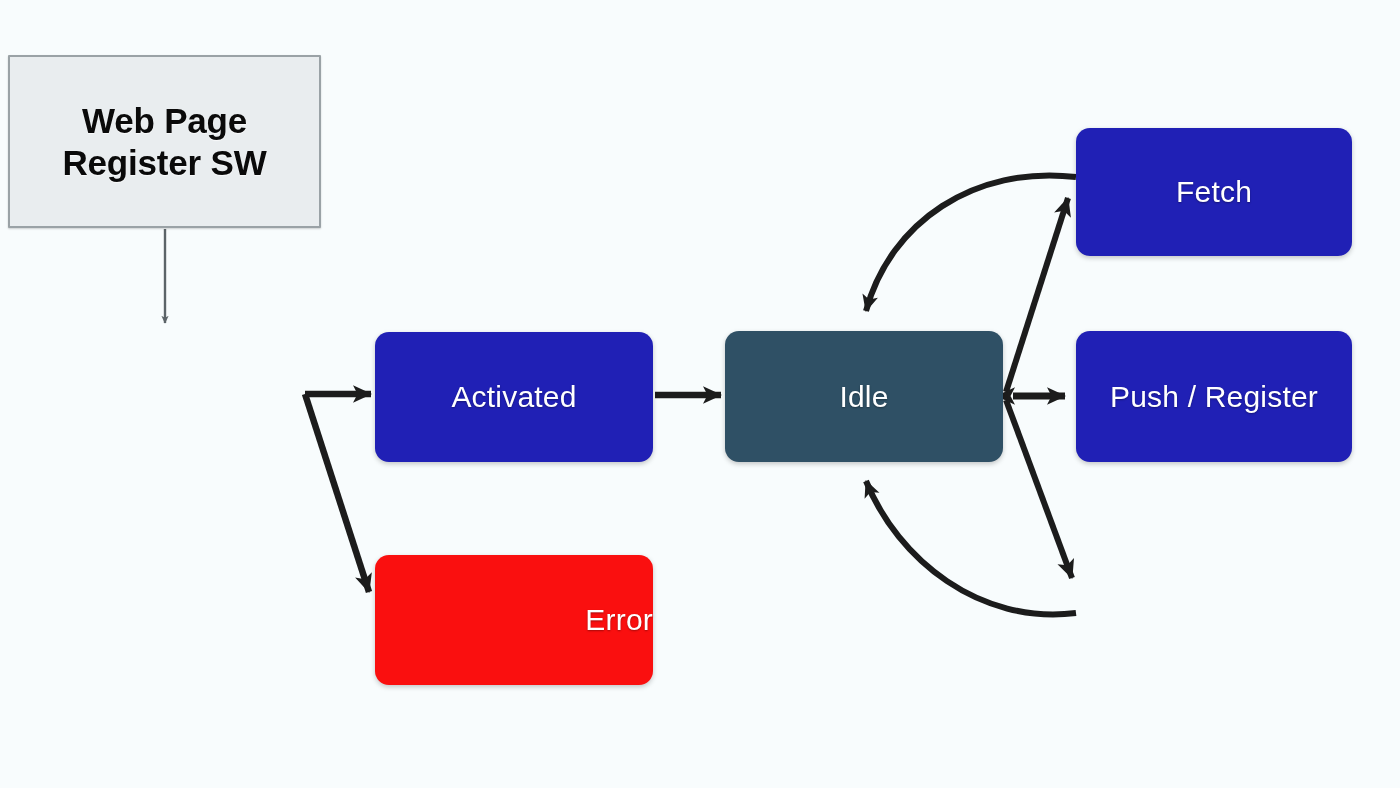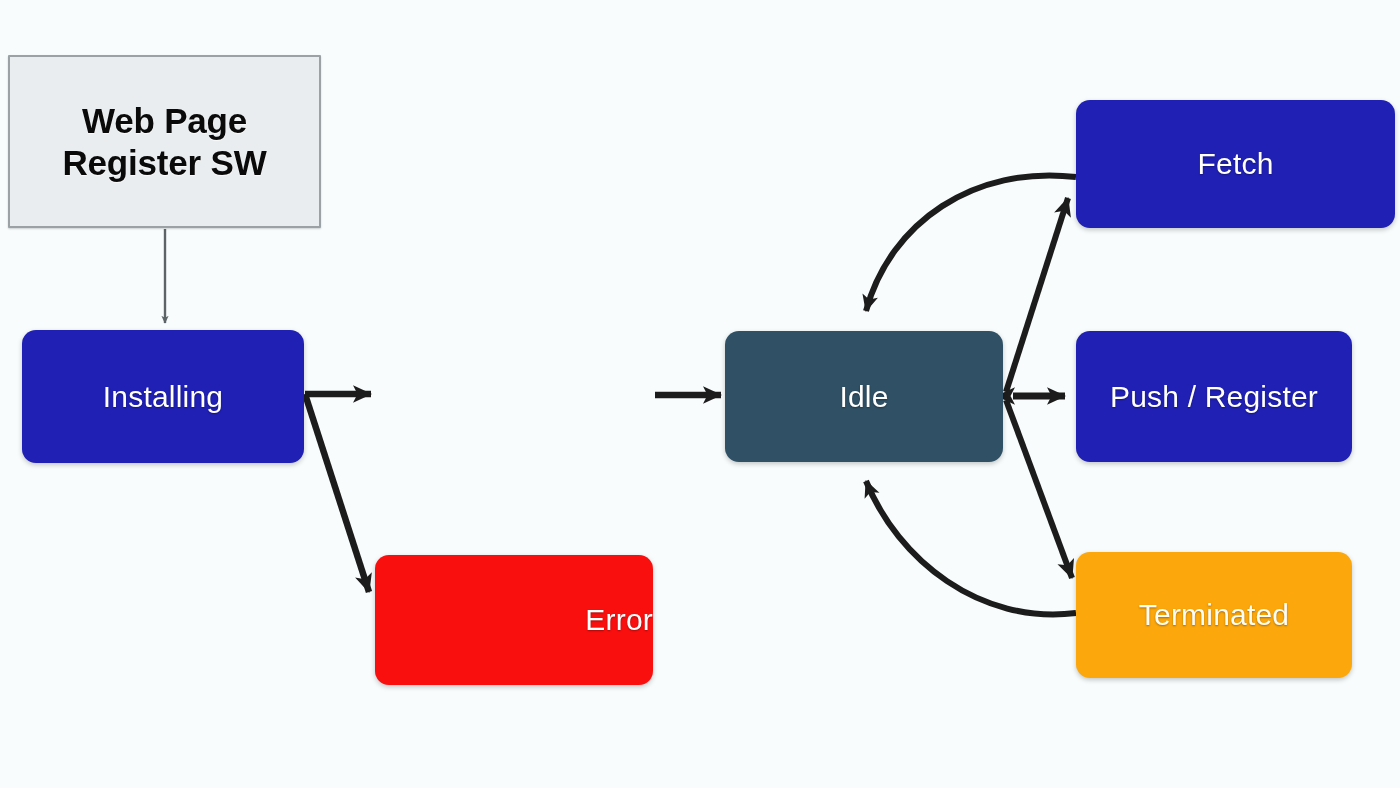--- a/index.html
+++ b/index.html
@@ -111,38 +111,35 @@
     <path d="M1006,400 L1072,578" fill="none" stroke="#1c1c1c" stroke-width="6" marker-end="url(#ah-bold)"></path>
 
     <path d="M1076,613 C980,625 898,560 866,481" fill="none" stroke="#1c1c1c" stroke-width="6" marker-end="url(#ah-curve)"></path>
   </svg>
 
   <div class="node sharp" style="left:8px; top:55px; width:313px; height:173px;">
     <span class="node-label">Web Page
 Register SW</span>
   </div>
 
-  <div class="node rounded blue" style="left:22px; top:330px; width:282px; height:133px;">
-    <span class="node-label">Installing</span>
+
+  <div class="node rounded blue" style="left:375px; top:332px; width:278px; height:130px;">
+    <span class="node-label">Activated</span>
   </div>
-
 
   <div class="node rounded red" style="left:375px; top:555px; width:278px; height:130px;justify-content:flex-end;">
     <span class="node-label">Error</span>
   </div>
 
   <div class="node rounded slate" style="left:725px; top:331px; width:278px; height:131px;text-align:center;">
     <span class="node-label">Idle</span>
   </div>
 
-  <div class="node rounded blue" style="left:1076px; top:100px; width:319px; height:128px;">
+  <div class="node rounded blue" style="left:1076px; top:128px; width:276px; height:128px;">
     <span class="node-label">Fetch</span>
   </div>
 
   <div class="node rounded blue" style="left:1076px; top:331px; width:276px; height:131px;">
     <span class="node-label">Push / Register</span>
   </div>
 
-  <div class="node rounded orange" style="left:1076px; top:552px; width:276px; height:126px;">
-    <span class="node-label">Terminated</span>
-  </div>
 
 </div>
 
 </body></html>

